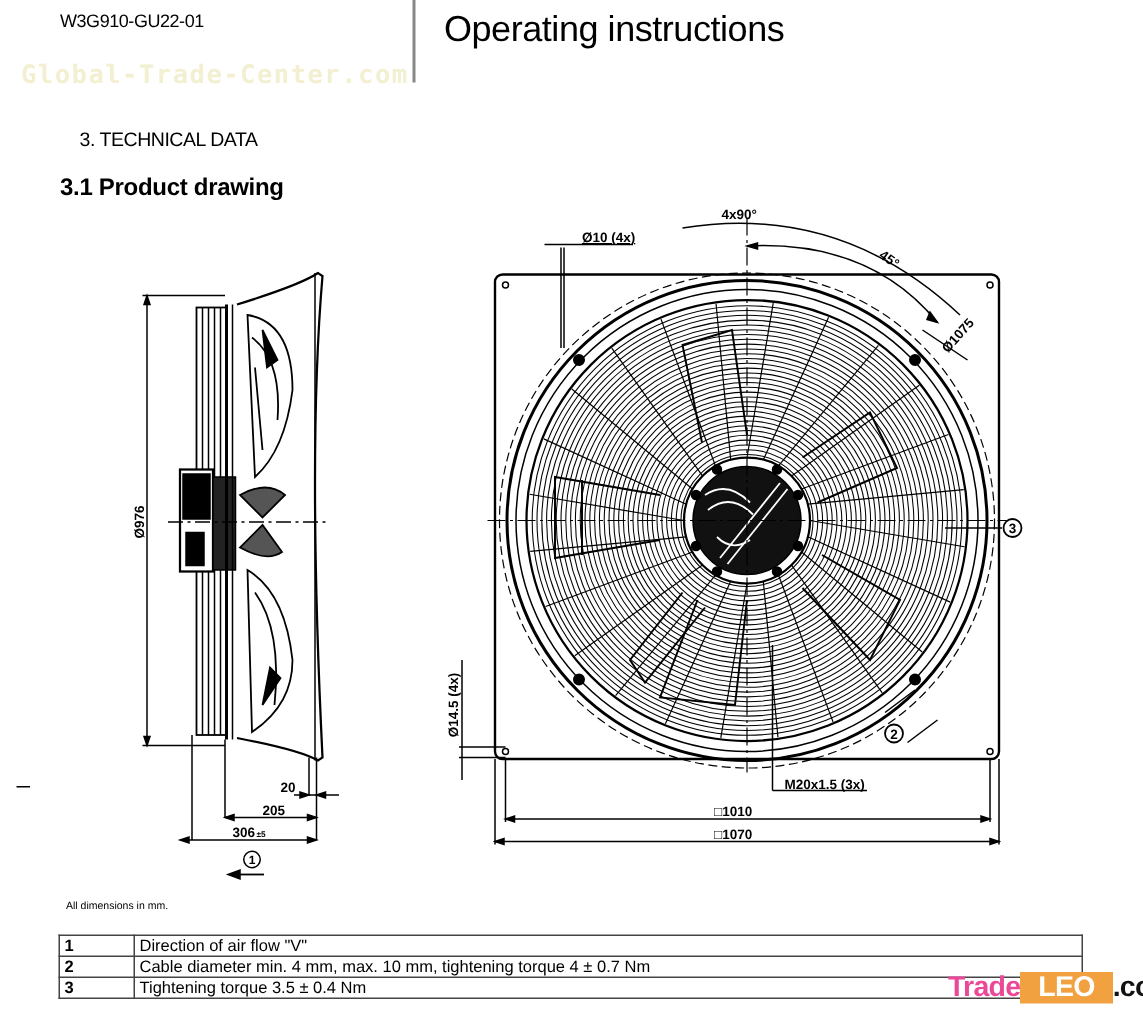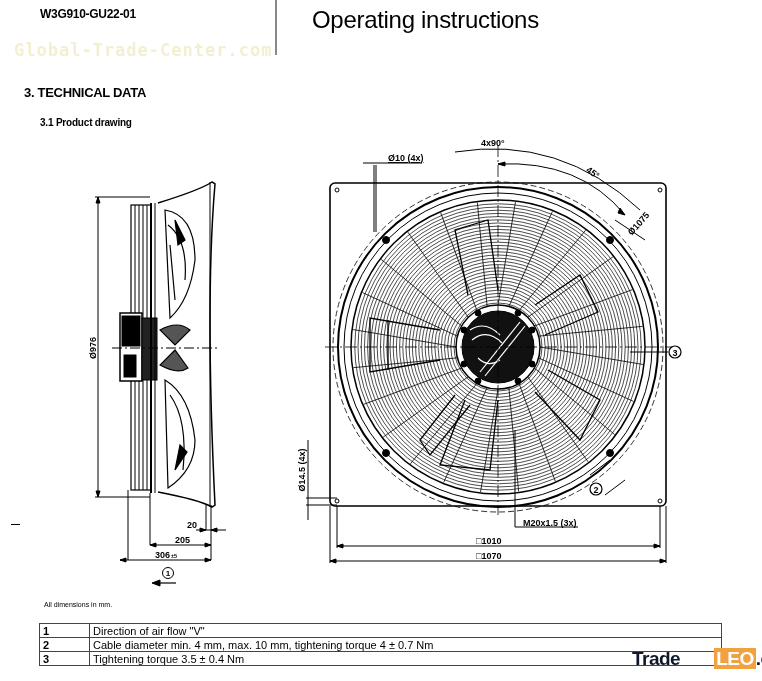--- a/index.html
+++ b/index.html
@@ -1,31 +1,31 @@
 <!DOCTYPE html>
 <html><head>
 <meta charset="utf-8">
 <style>
   html,body{margin:0;padding:0;background:#fff;}
   body{width:762px;height:681px;position:relative;overflow:hidden;font-family:"Liberation Sans",sans-serif;color:#000;}
   .abs{position:absolute;}
-  #doc-code{left:40px;top:7px;font-size:12px;font-weight:bold;letter-spacing:-0.3px;}
+  #doc-code{left:40px;top:7px;font-size:12px;font-weight:normal;letter-spacing:-0.3px;}
   #watermark{left:14px;top:12px;font-size:17px;font-weight:bold;color:#f2f0d0;letter-spacing:1px;font-family:"DejaVu Sans Mono",monospace;margin-top:28px;}
   #header-divider{left:275px;top:0;width:2px;height:55px;background:#888;}
-  #doc-title{left:296px;top:6px;font-size:24px;letter-spacing:-0.3px;margin-left:16px;}
-  #section-title{left:24px;top:85px;font-size:13px;font-weight:bold;letter-spacing:-0.3px;}
-  #subsection-title{left:40px;top:117px;font-size:10px;font-weight:bold;letter-spacing:-0.2px;}
+  #doc-title{left:296px;top:6px;font-size:24px;letter-spacing:-0.3px;}
+  #section-title{left:53px;top:85px;font-size:13px;font-weight:normal;letter-spacing:-0.3px;}
+  #subsection-title{left:40px;top:117px;font-size:16px;font-weight:bold;letter-spacing:-0.2px;}
   #stray-mark{left:11px;top:524px;width:9px;height:1px;background:#000;}
   #dims-note{left:44px;top:601px;font-size:7px;}
   #legend-table{left:39px;top:623px;width:683px;border-collapse:collapse;font-size:11px;}
   #legend-table td{border:1.5px solid #444;padding:0 3px;height:13px;line-height:12px;}
   #legend-table td.num{width:43px;font-weight:bold;}
   #tradeleo{left:632px;top:648px;font-size:19px;font-weight:bold;letter-spacing:-0.5px;font-family:"Liberation Sans",sans-serif;}
-  #tradeleo .t1{color:#0f172a;}
-  #tradeleo .t2{background:#f2a140;color:#fff;padding:0 2px;margin-left:34px;}
+  #tradeleo .t1{color:#ec4899;}
+  #tradeleo .t2{background:#f2a140;color:#fff;padding:0 12px;}
   #tradeleo .t3{color:#111;}
   svg text{font-family:"Liberation Sans",sans-serif;font-weight:bold;}
 </style>
 </head>
 <body>
 
 <div id="doc-code" class="abs">W3G910-GU22-01</div>
 <div id="watermark" class="abs">Global-Trade-Center.com</div>
 <div id="header-divider" class="abs"></div>
 <div id="doc-title" class="abs">Operating instructions</div>

